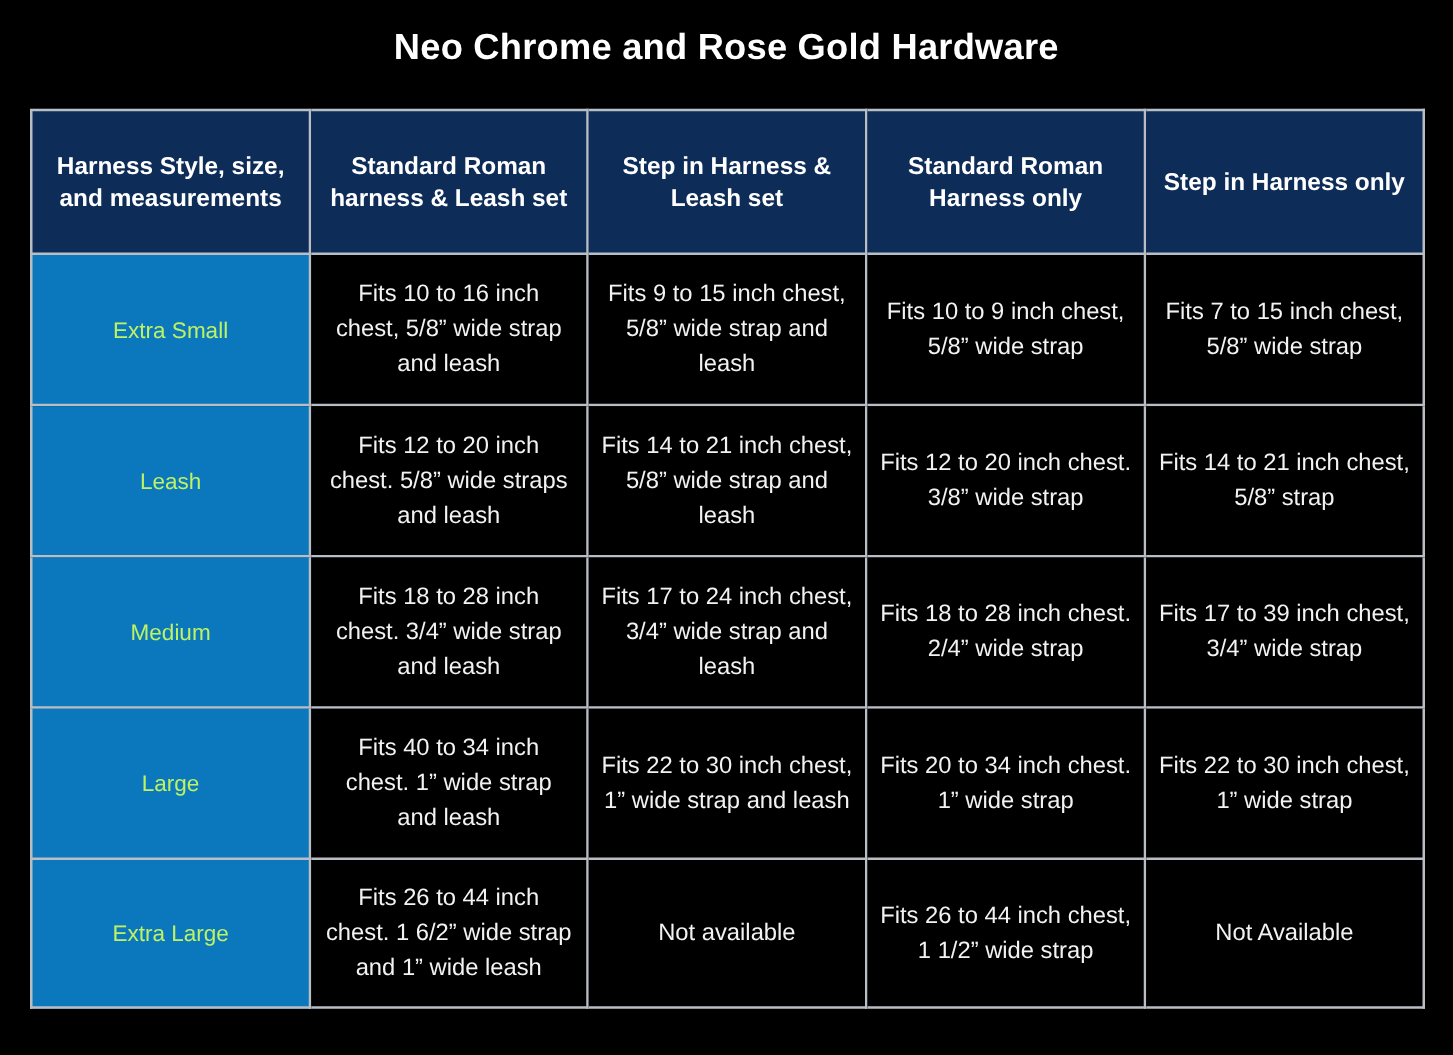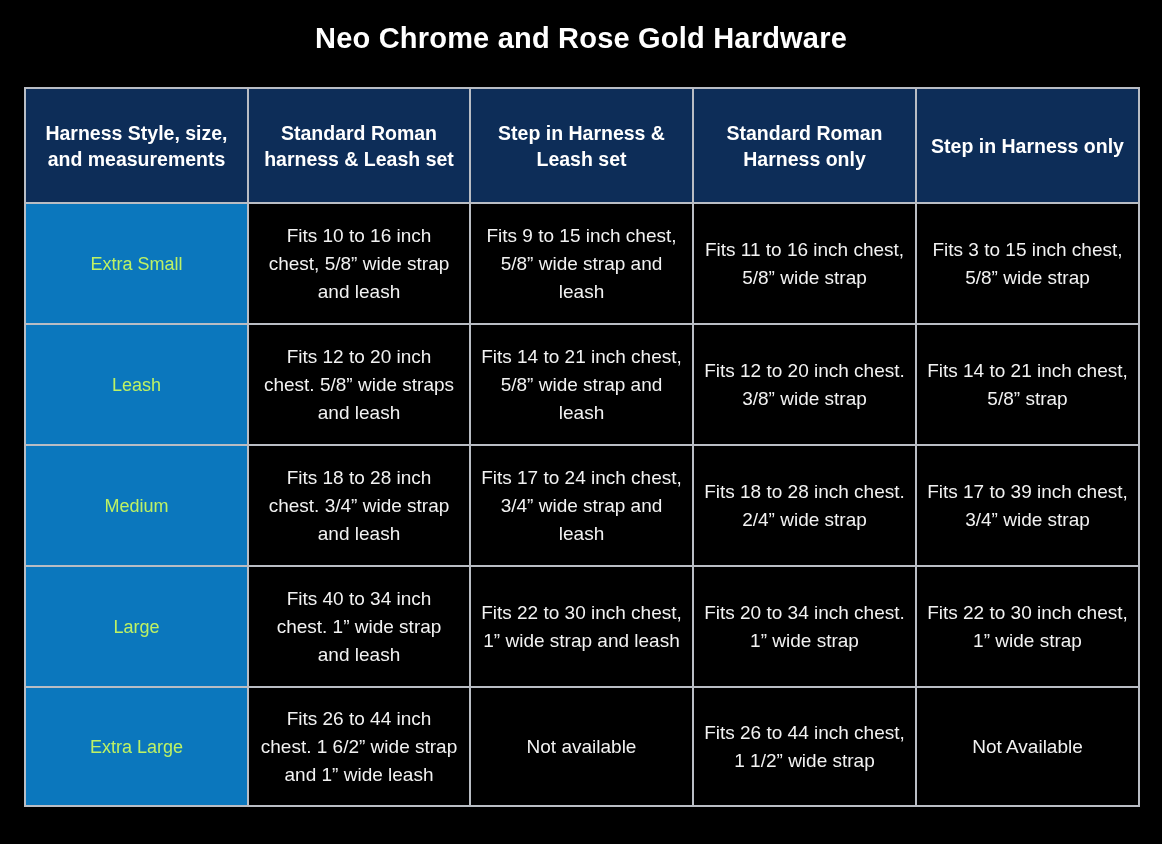--- a/index.html
+++ b/index.html
@@ -130,22 +130,22 @@
         <th class="hdr-cell">Step in Harness only</th>
       </tr>
     </thead>
 
     <tbody>
 
       <tr class="body-row">
         <td class="size-cell">Extra Small</td>
         <td class="desc-cell">Fits 10 to 16 inch chest, 5/8” wide strap and leash</td>
         <td class="desc-cell">Fits 9 to 15 inch chest, 5/8” wide strap and leash</td>
-        <td class="desc-cell">Fits 11 to 16 inch chest, 5/8” wide strap</td>
-        <td class="desc-cell">Fits 3 to 15 inch chest, 5/8” wide strap</td>
+        <td class="desc-cell">Fits 10 to 9 inch chest, 5/8” wide strap</td>
+        <td class="desc-cell">Fits 7 to 15 inch chest, 5/8” wide strap</td>
       </tr>
 
       <tr class="body-row">
         <td class="size-cell">Leash</td>
         <td class="desc-cell">Fits 12 to 20 inch chest. 5/8” wide straps and leash</td>
         <td class="desc-cell">Fits 14 to 21 inch chest, 5/8” wide strap and leash</td>
         <td class="desc-cell">Fits 12 to 20 inch chest. 3/8” wide strap</td>
         <td class="desc-cell">Fits 14 to 21 inch chest, 5/8” strap</td>
       </tr>
 

